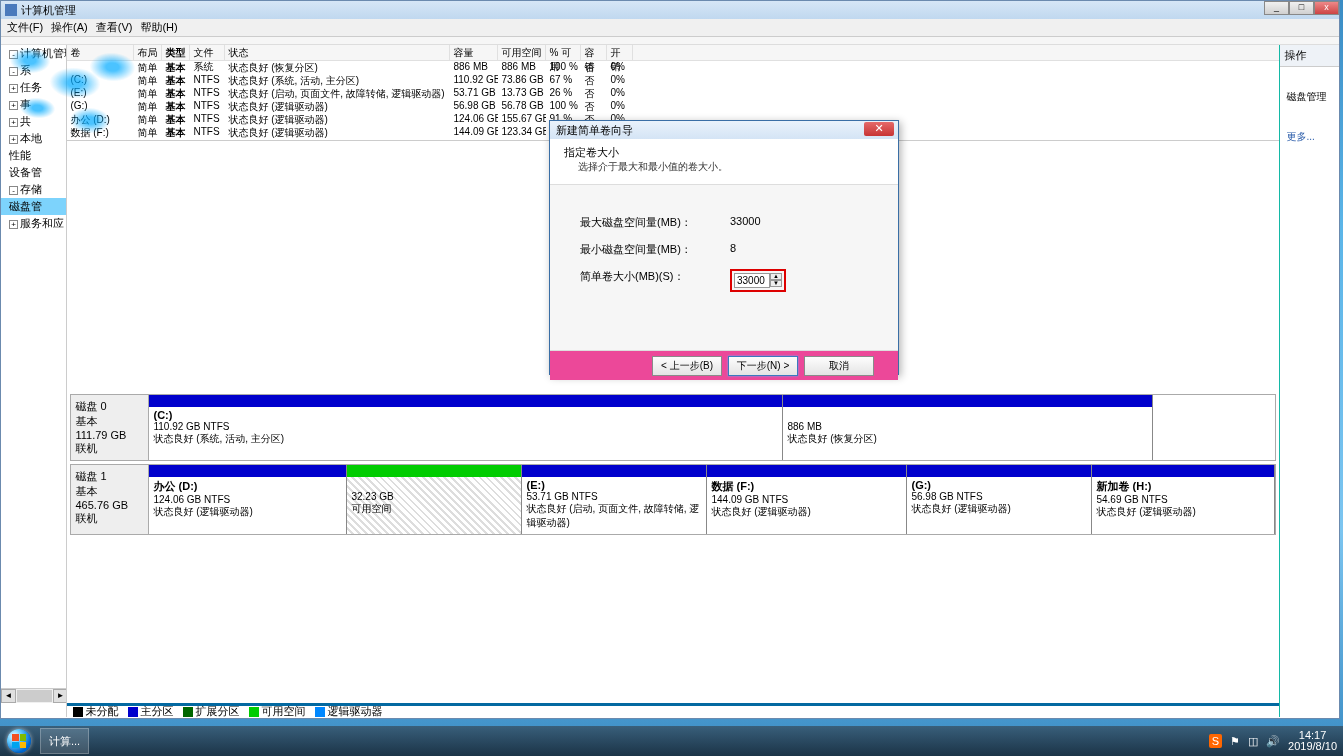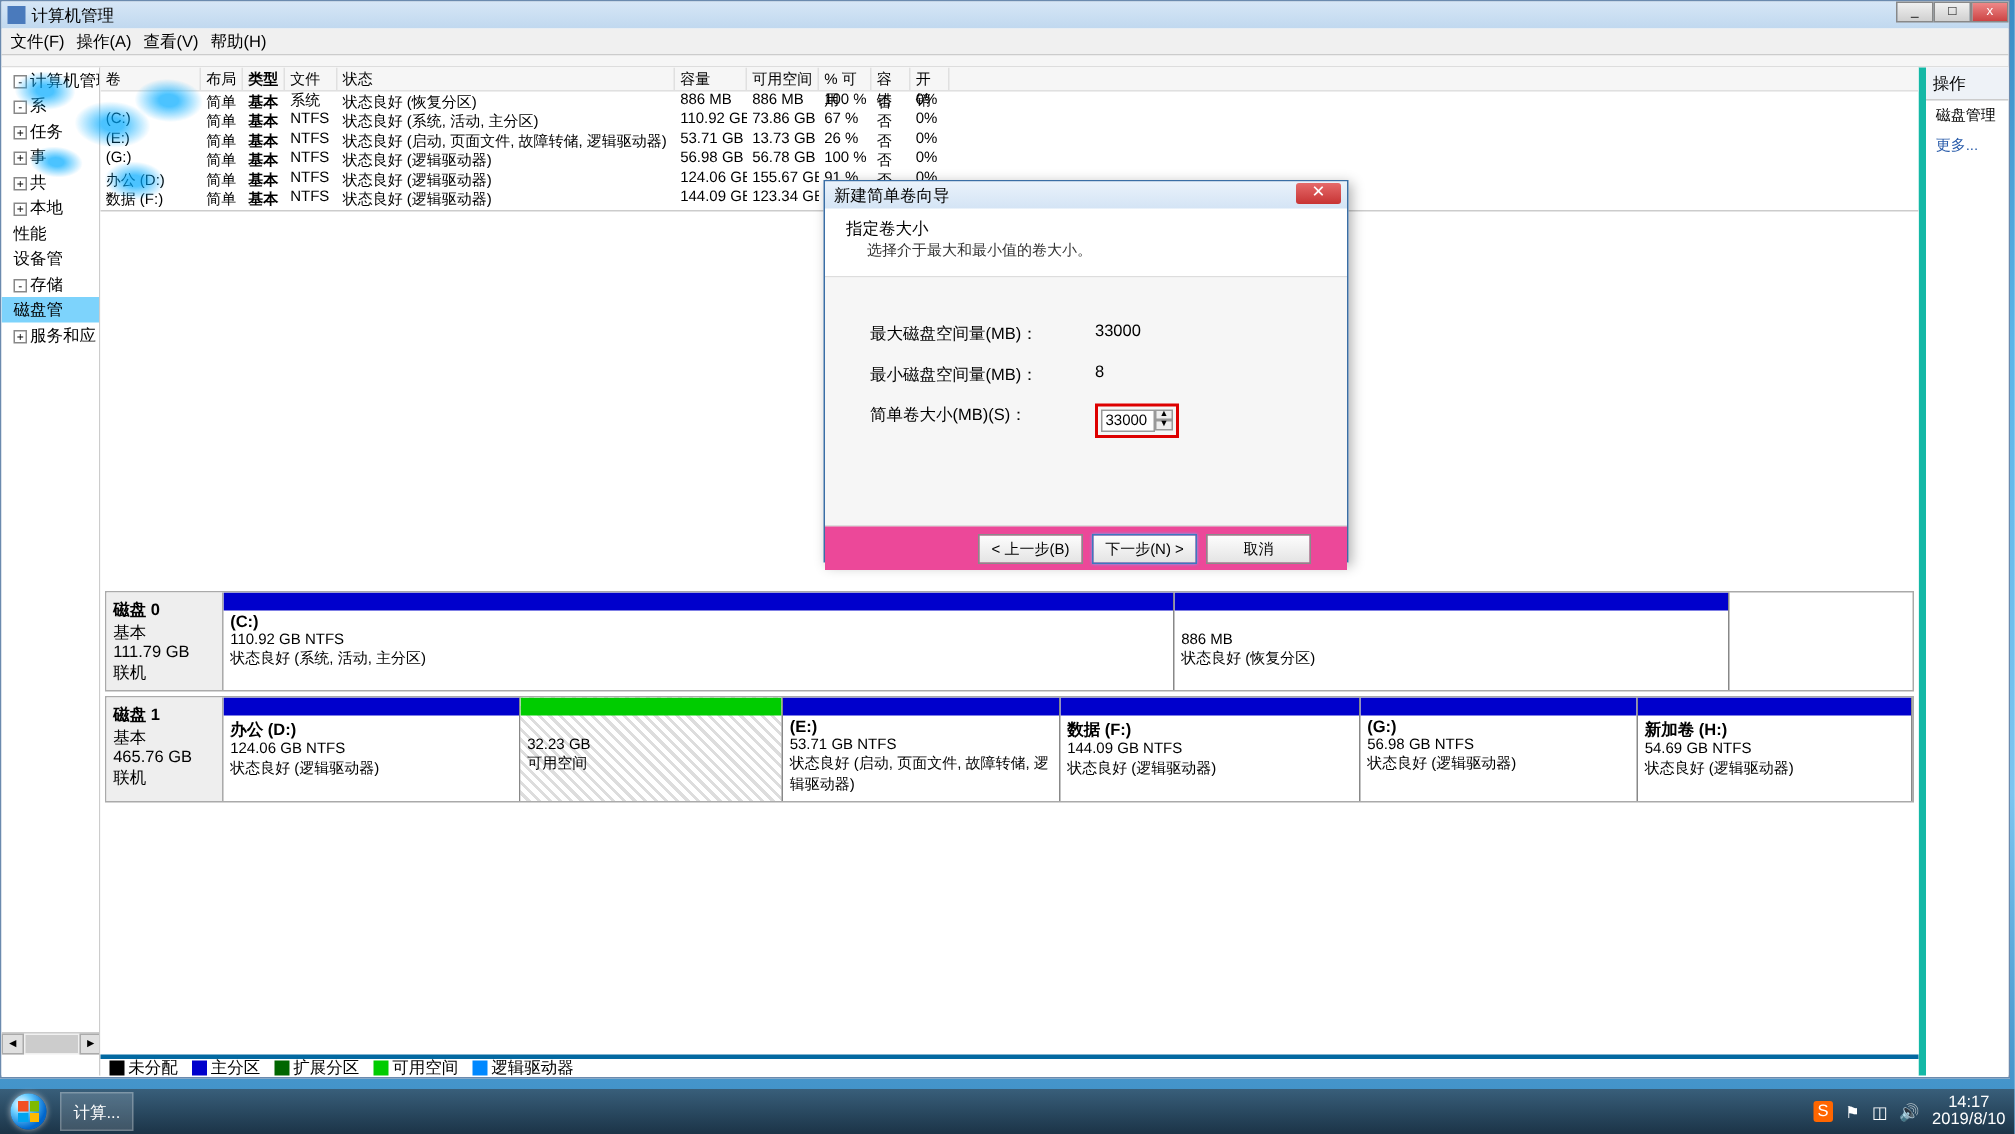--- a/index.html
+++ b/index.html
@@ -30,33 +30,33 @@
 .vol-list { height: 95px; overflow: hidden; }
 .vol-header { display: flex; background: #f6f6f6; border-bottom: 1px solid #e0e0e0; height: 16px; }
 .vol-header div { border-right: 1px solid #e0e0e0; padding: 1px 3px; font-size: 10px; }
 .vol-row { display: flex; height: 13px; }
 .vol-row div { padding: 0 3px; font-size: 10px; white-space: nowrap; overflow: hidden; }
 .c-vol { width: 67px; } .c-lay { width: 28px; } .c-type { width: 28px; font-weight: bold; } .c-fs { width: 35px; } .c-stat { width: 225px; } .c-cap { width: 48px; } .c-free { width: 48px; } .c-pct { width: 35px; } .c-fault { width: 26px; } .c-ovh { width: 26px; }
 
 .disk-area { flex: 1; background: #fff; border-top: 1px solid #ccc; overflow: auto; padding-top: 250px; }
 .disk-row { display: flex; border: 1px solid #aaa; margin: 3px; min-height: 60px; }
 .disk-label { width: 78px; background: #eee; border-right: 1px solid #aaa; padding: 4px; font-size: 10px; }
-.disk-label b { font-weight: bold; }
+.disk-label b { font-weight: normal; }
 .partitions { flex: 1; display: flex; }
 .part { border-right: 1px solid #888; position: relative; padding-top: 14px; padding-left: 4px; padding-bottom: 4px; font-size: 10px; overflow: hidden; }
 .part .bar { position: absolute; top: 0; left: 0; right: 0; height: 12px; }
 .bar.blue { background: #0000cc; } .bar.green { background: #00cc00; }
 .part.hatched { background: repeating-linear-gradient(45deg, #fff, #fff 3px, #ddd 3px, #ddd 5px); }
 
 .legend { height: 14px; border-top: 3px solid #0369a1; display: flex; align-items: center; gap: 10px; padding-left: 6px; font-size: 10px; }
 .legend .sw { display: inline-block; width: 10px; height: 10px; margin-right: 2px; vertical-align: middle; }
 
-.actions { width: 60px; background: #fff; border-left: 5px solid #14b8a6; }
+.actions { width: 60px; background: #fff; border-left: 1px solid #14b8a6; }
 .actions .hdr { background: #eef2f7; border-bottom: 1px solid #ccc; padding: 3px 4px; font-size: 11px; }
-.actions .item { padding: 3px 6px; font-size: 10px; }
+.actions .item { padding: 3px 6px; font-size: 10px; margin-top: 20px; }
 .actions .item.blue { color: #2a5caa; }
 
 
 .wizard { position: absolute; left: 549px; top: 120px; width: 350px; height: 255px; background: #fff; border: 1px solid #3a6ea5; box-shadow: 2px 2px 8px rgba(0,0,0,0.3); z-index: 100; }
 .wizard .whead { height: 18px; background: linear-gradient(to bottom, #eaf2fb, #d4e4f5); display: flex; align-items: center; padding-left: 6px; position: relative; font-size: 10px; }
 .wizard .wclose { position: absolute; right: 4px; top: 1px; width: 30px; height: 14px; background: linear-gradient(to bottom, #e56a6a, #c73434); color: #fff; text-align: center; line-height: 13px; cursor: pointer; border-radius: 2px; }
 .wizard .wsub { padding: 6px 14px 10px; border-bottom: 1px solid #ddd; background: #fff; }
 .wizard .wsub .t1 { font-size: 11px; }
 .wizard .wsub .t2 { font-size: 10px; padding-left: 14px; color: #333; }
 .wizard .wbody { padding: 30px 30px; background: #f6f6f6; height: 165px; }

